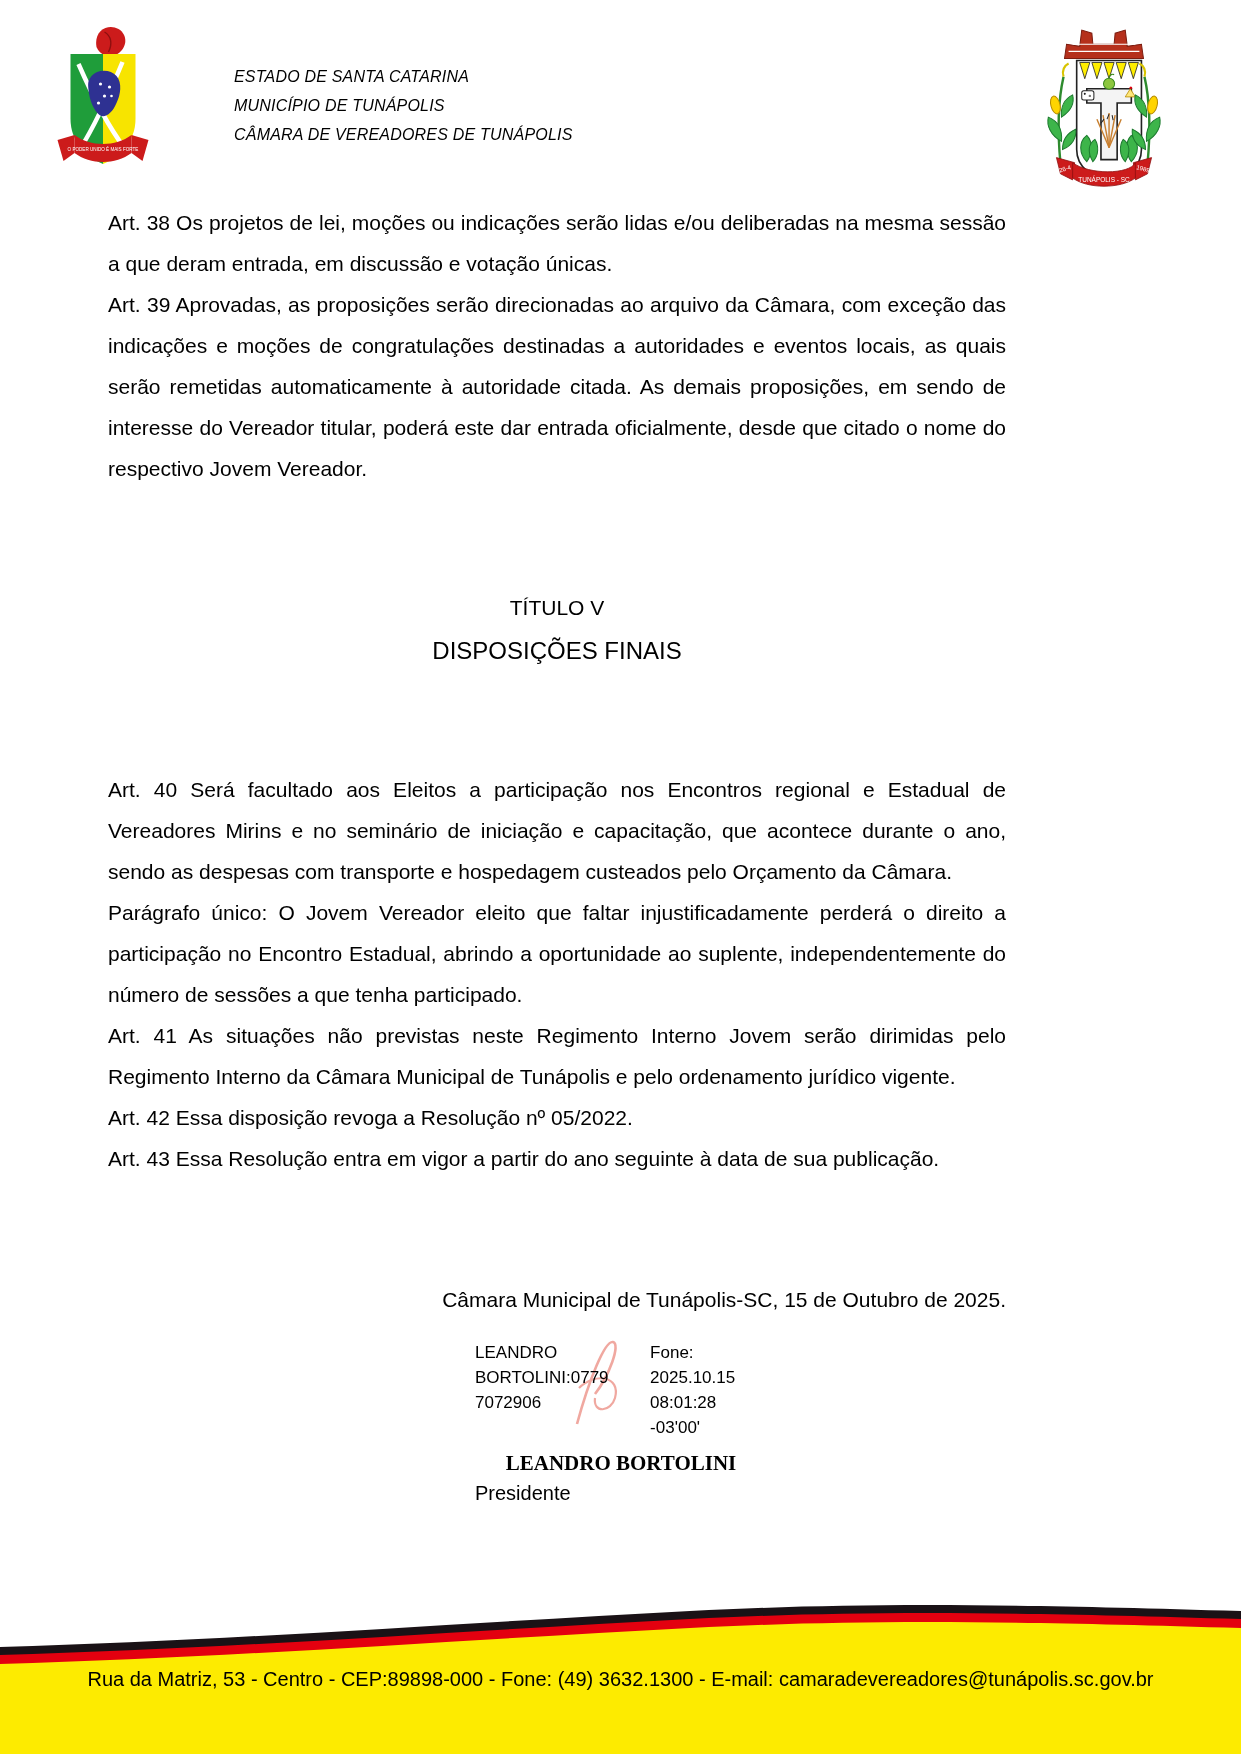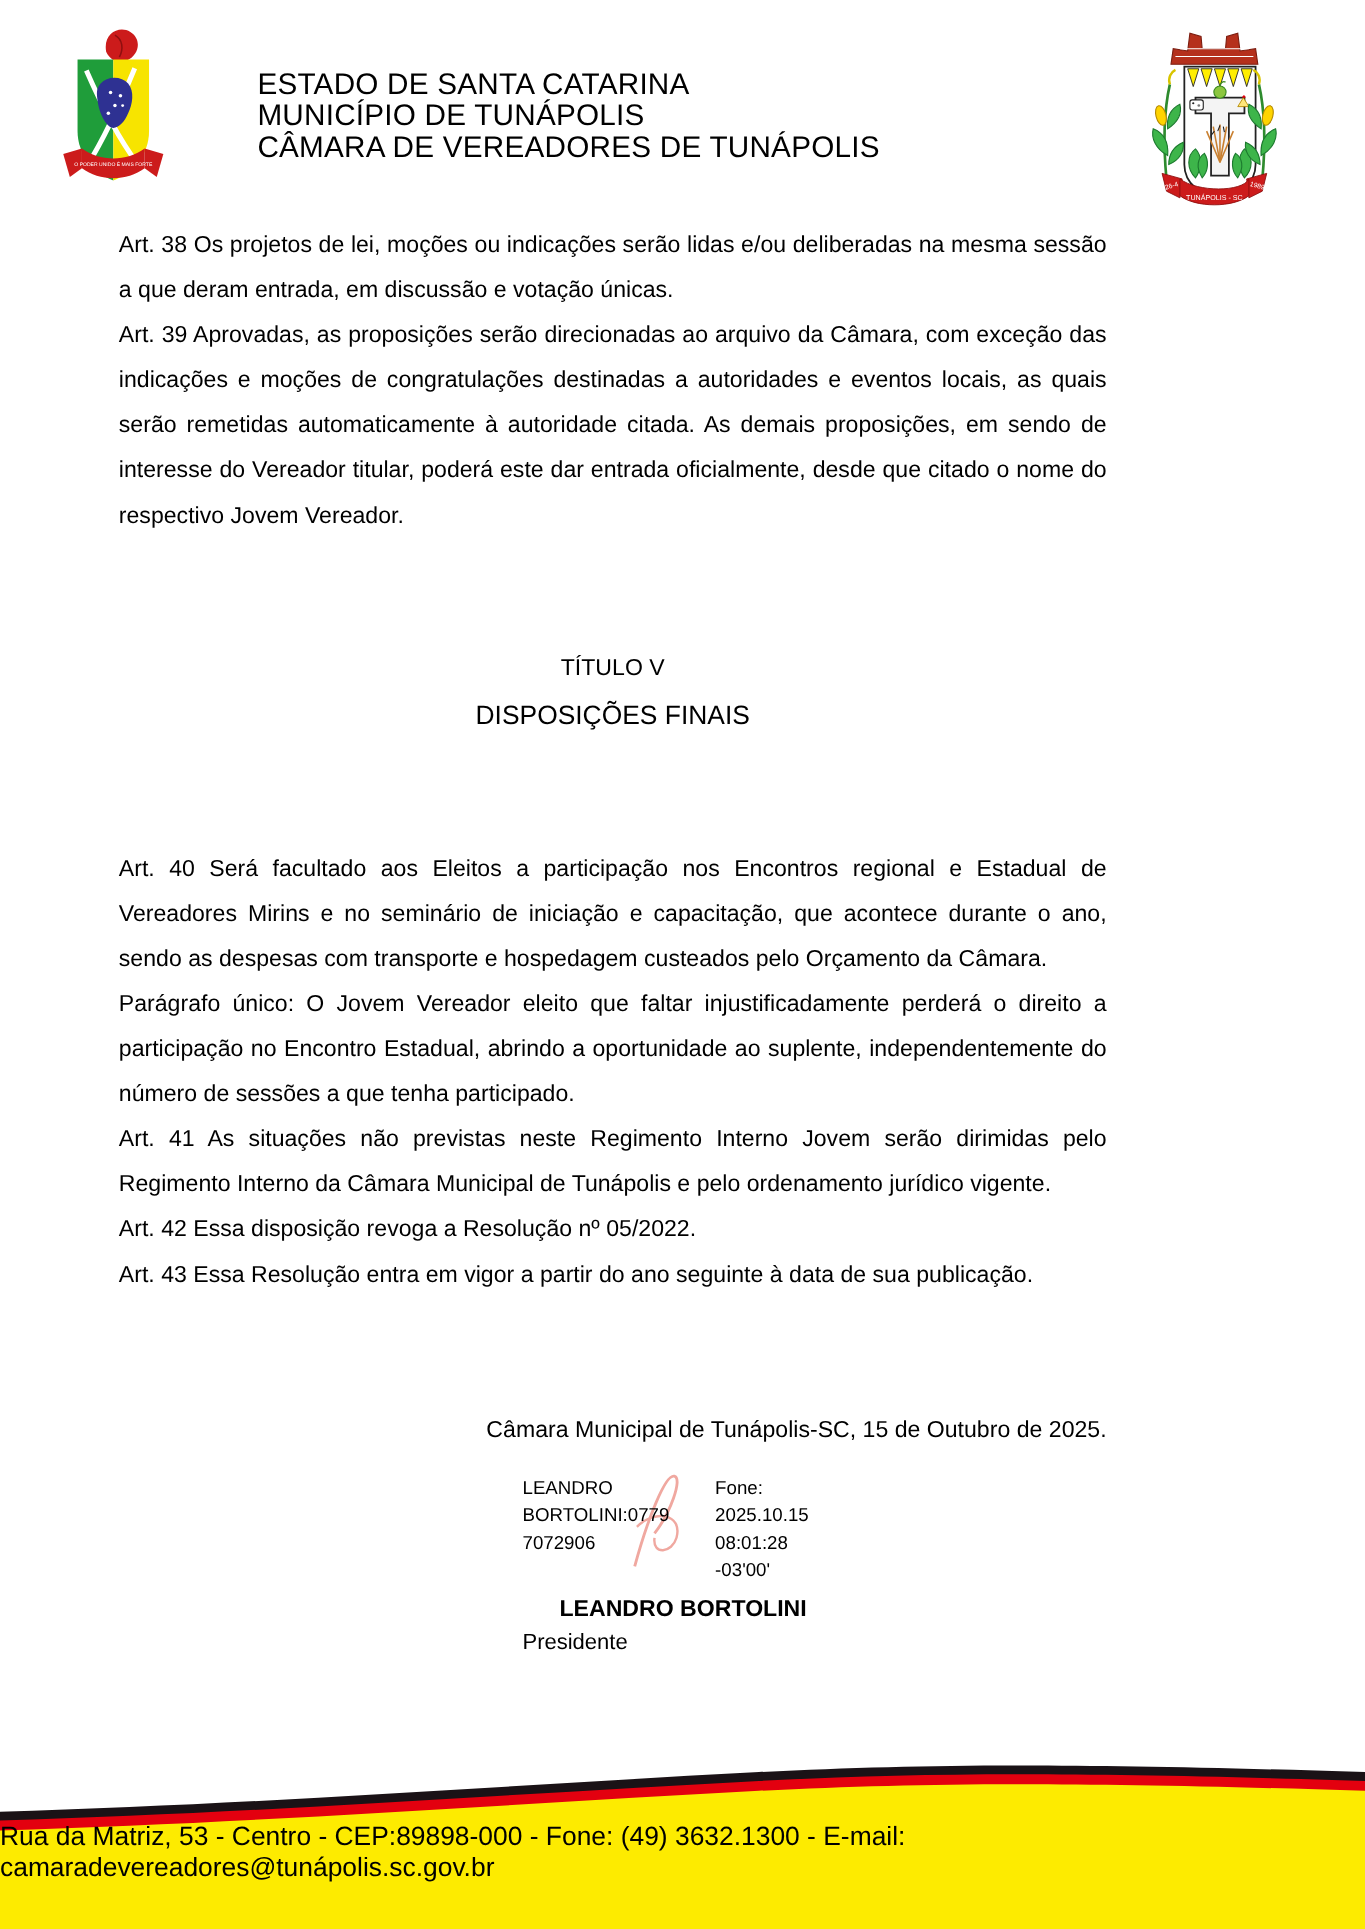--- a/index.html
+++ b/index.html
@@ -10,47 +10,47 @@
     background:#ffffff;
     font-family:"Liberation Sans", sans-serif;
     color:#000;
     overflow:hidden;
   }
   
   .crest-left{position:absolute;left:50px;top:24px;width:106px;height:150px;}
   .crest-right{position:absolute;left:1028px;top:20px;width:152px;height:170px;}
   .header-text{
     position:absolute;left:234px;top:62px;
-    font-size:27px;line-height:29px;letter-spacing:.2px;
+    font-size:16px;line-height:29px;letter-spacing:.2px;font-style:italic;
   }
   
   .content{
     position:absolute;left:108px;top:202px;width:898px;
     font-size:21px;line-height:41px;
   }
   .para{margin:0;text-align:justify;}
   .title-block{margin-top:98px;text-align:center;}
   .doc-title{font-weight:normal;font-size:21px;line-height:41px;margin:0;}
   .doc-subtitle{font-size:24px;line-height:45px;margin:0;}
   .second-block{margin-top:96px;}
   .dateline{margin-top:100px;text-align:right;}
   
   .signature{position:absolute;left:475px;top:1340px;width:292px;}
   .cert{position:relative;display:flex;font-size:17px;line-height:25px;gap:32px;}
   .cert-col{position:relative;z-index:2;}
   .cert-col.left{width:148px;}
   .sig-swirl{position:absolute;left:96px;top:-8px;z-index:1;}
-  .sig-name{font-weight:bold;font-size:21px;text-align:center;margin-top:8px;line-height:30px;}
+  .sig-name{font-weight:bold;font-size:21px;text-align:center;margin-top:8px;line-height:30px;font-family:Liberation Serif, serif;}
   .sig-role{font-size:20px;line-height:30px;}
   
   .footer{position:absolute;left:0;bottom:0;width:1241px;height:194px;}
   .footer svg{position:absolute;left:0;top:0;}
   .footer-text{
-    position:absolute;left:0;top:96px;width:100%;
-    font-size:24px;z-index:2;
+    position:absolute;left:0;top:108px;width:100%;
+    text-align:center;font-size:20px;z-index:2;
   }
 </style>
 </head>
 <body>
 
 <div class="page">
 
   <div class="crest-left">
     <svg width="106" height="150" viewBox="0 0 105 150">
 

